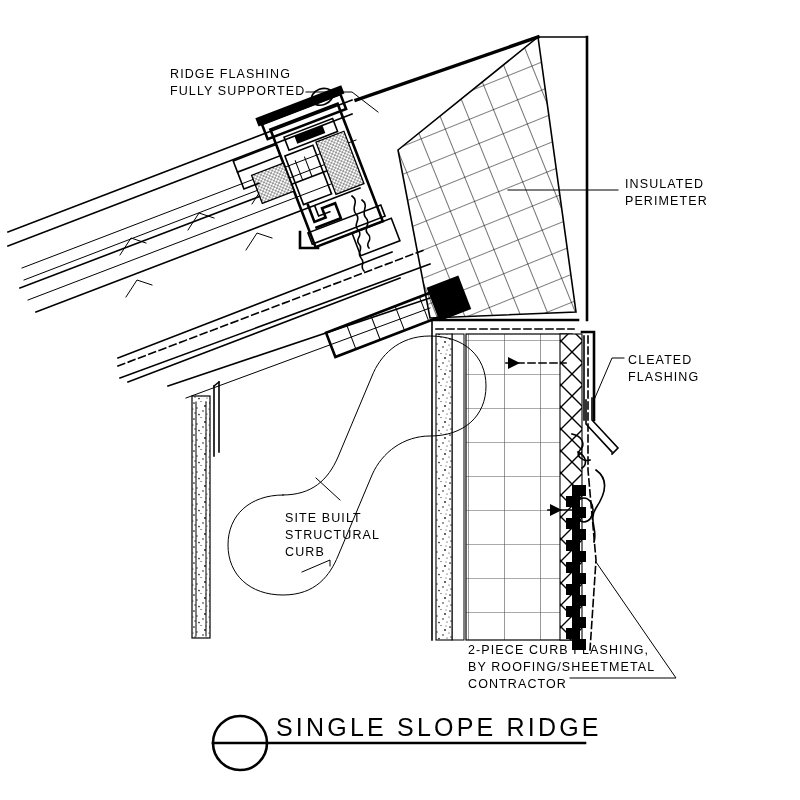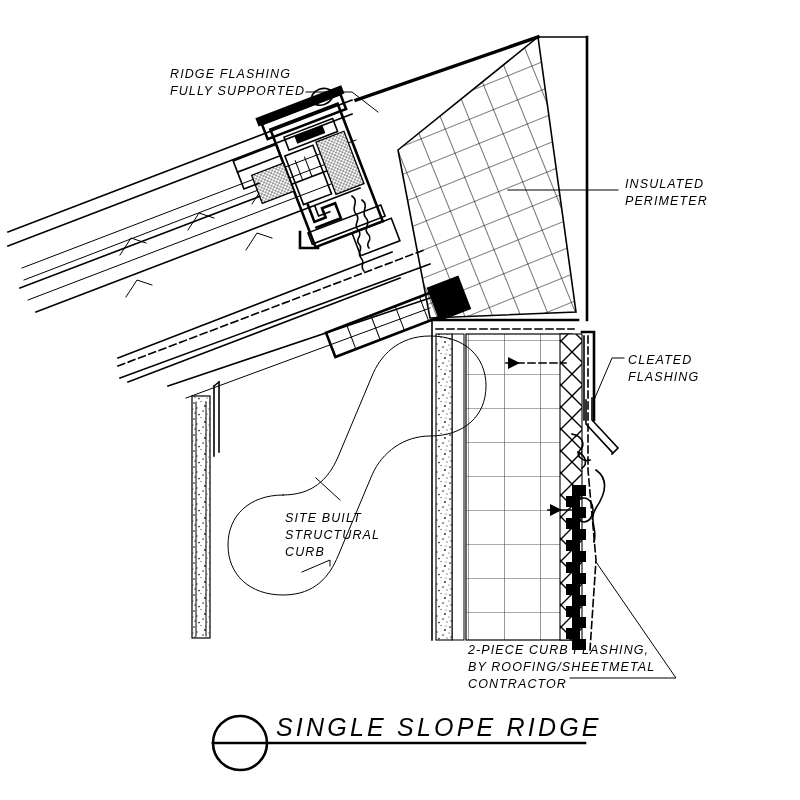--- a/index.html
+++ b/index.html
@@ -11,21 +11,20 @@
     width: 800px;
     height: 800px;
     font-family: "Liberation Sans", sans-serif;
     overflow: hidden;
   }
   #sheet {
     position: relative;
     width: 648px;
     height: 800px;
     background: #ffffff;
-    font-style: italic;
   }
   svg#drawing {
     position: absolute;
     left: 0;
     top: 0;
     width: 800px;
     height: 800px;
     display: block;
   }
   .lbl {

